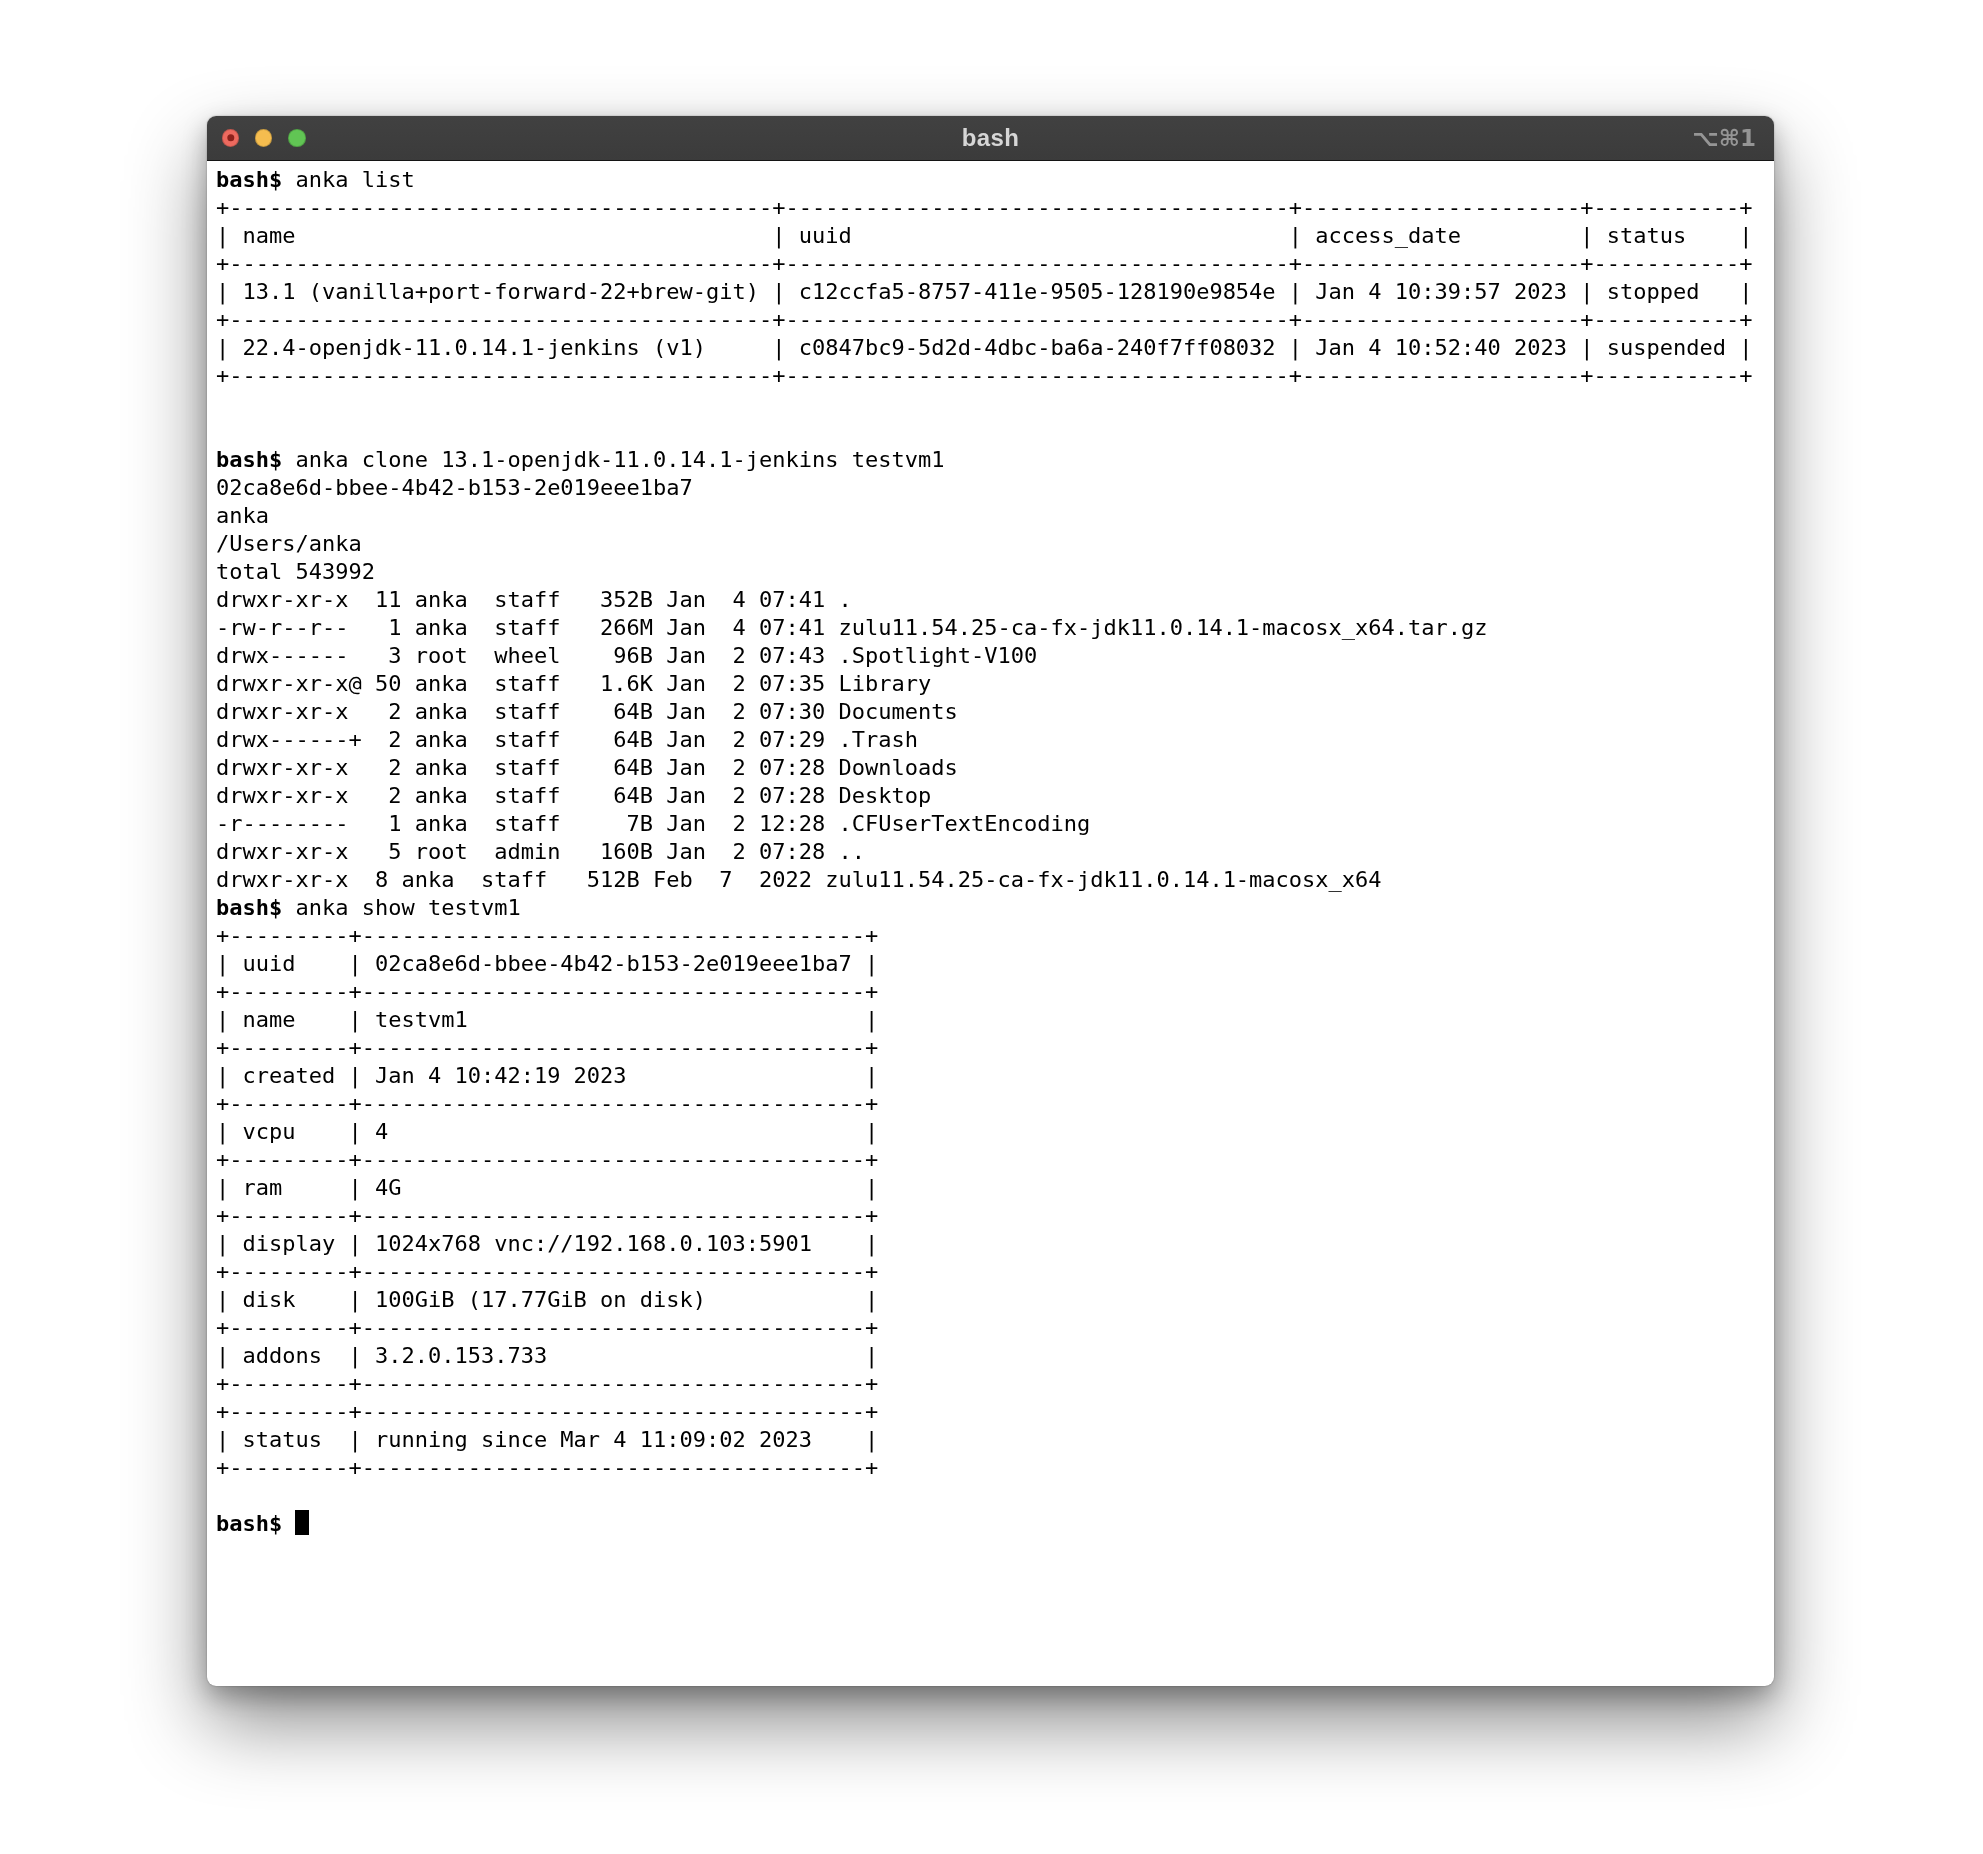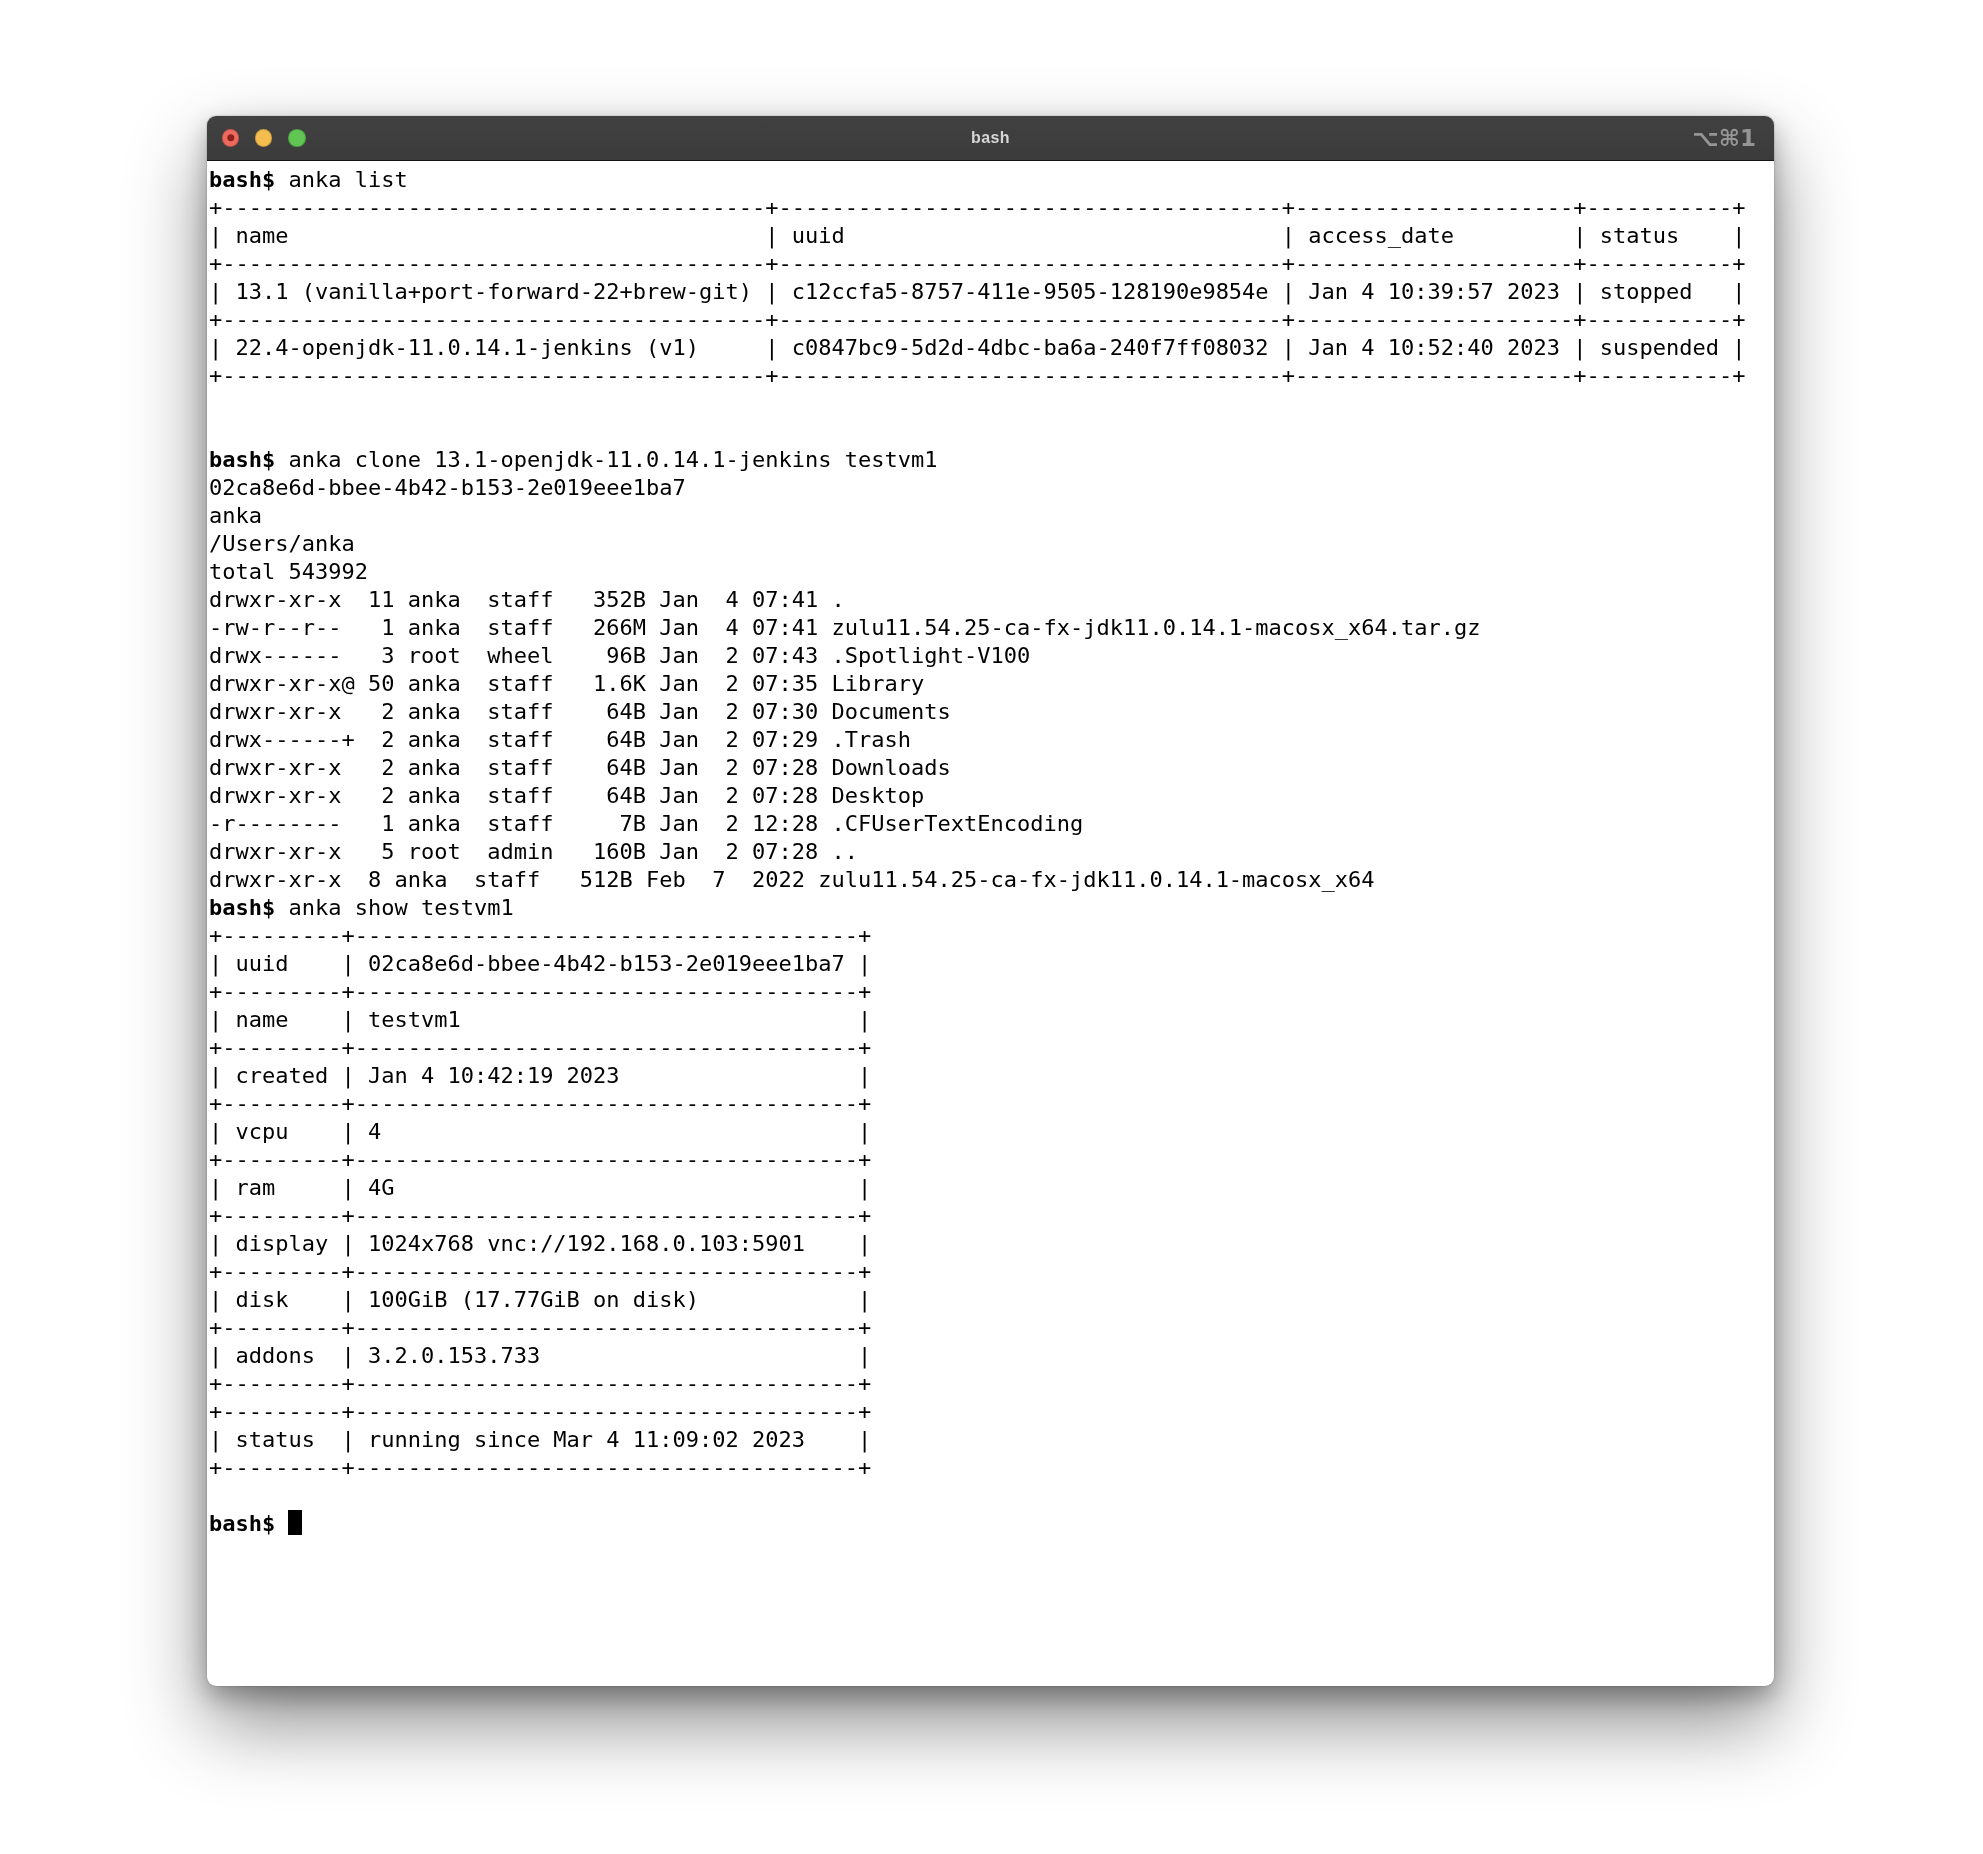--- a/index.html
+++ b/index.html
@@ -62,38 +62,38 @@
     position: absolute;
     left: 50%;
     top: 50%;
     width: 7.4px;
     height: 7.4px;
     border-radius: 50%;
     transform: translate(-50%, -50%);
   }
   .win-title {
     color: #d6d6d6;
-    font-size: 16px;
+    font-size: 24px;
     font-weight: bold;
     letter-spacing: 0.4px;
   }
   .win-shortcut {
     position: absolute;
     right: 18px;
     top: 0;
     height: 44px;
     display: flex;
     align-items: center;
     color: #959595;
     font-size: 23px;
     font-weight: bold;
     font-family: "DejaVu Sans", sans-serif;
   }
   .terminal-body {
-    padding: 5px 0 0 2px;
+    padding: 5px 0 0 9px;
     font-family: "DejaVu Sans Mono", "Liberation Mono", monospace;
     font-size: 22px;
     line-height: 28px;
     color: #000000;
   }
   .line {
     white-space: pre;
     height: 28px;
   }
   .prompt {

